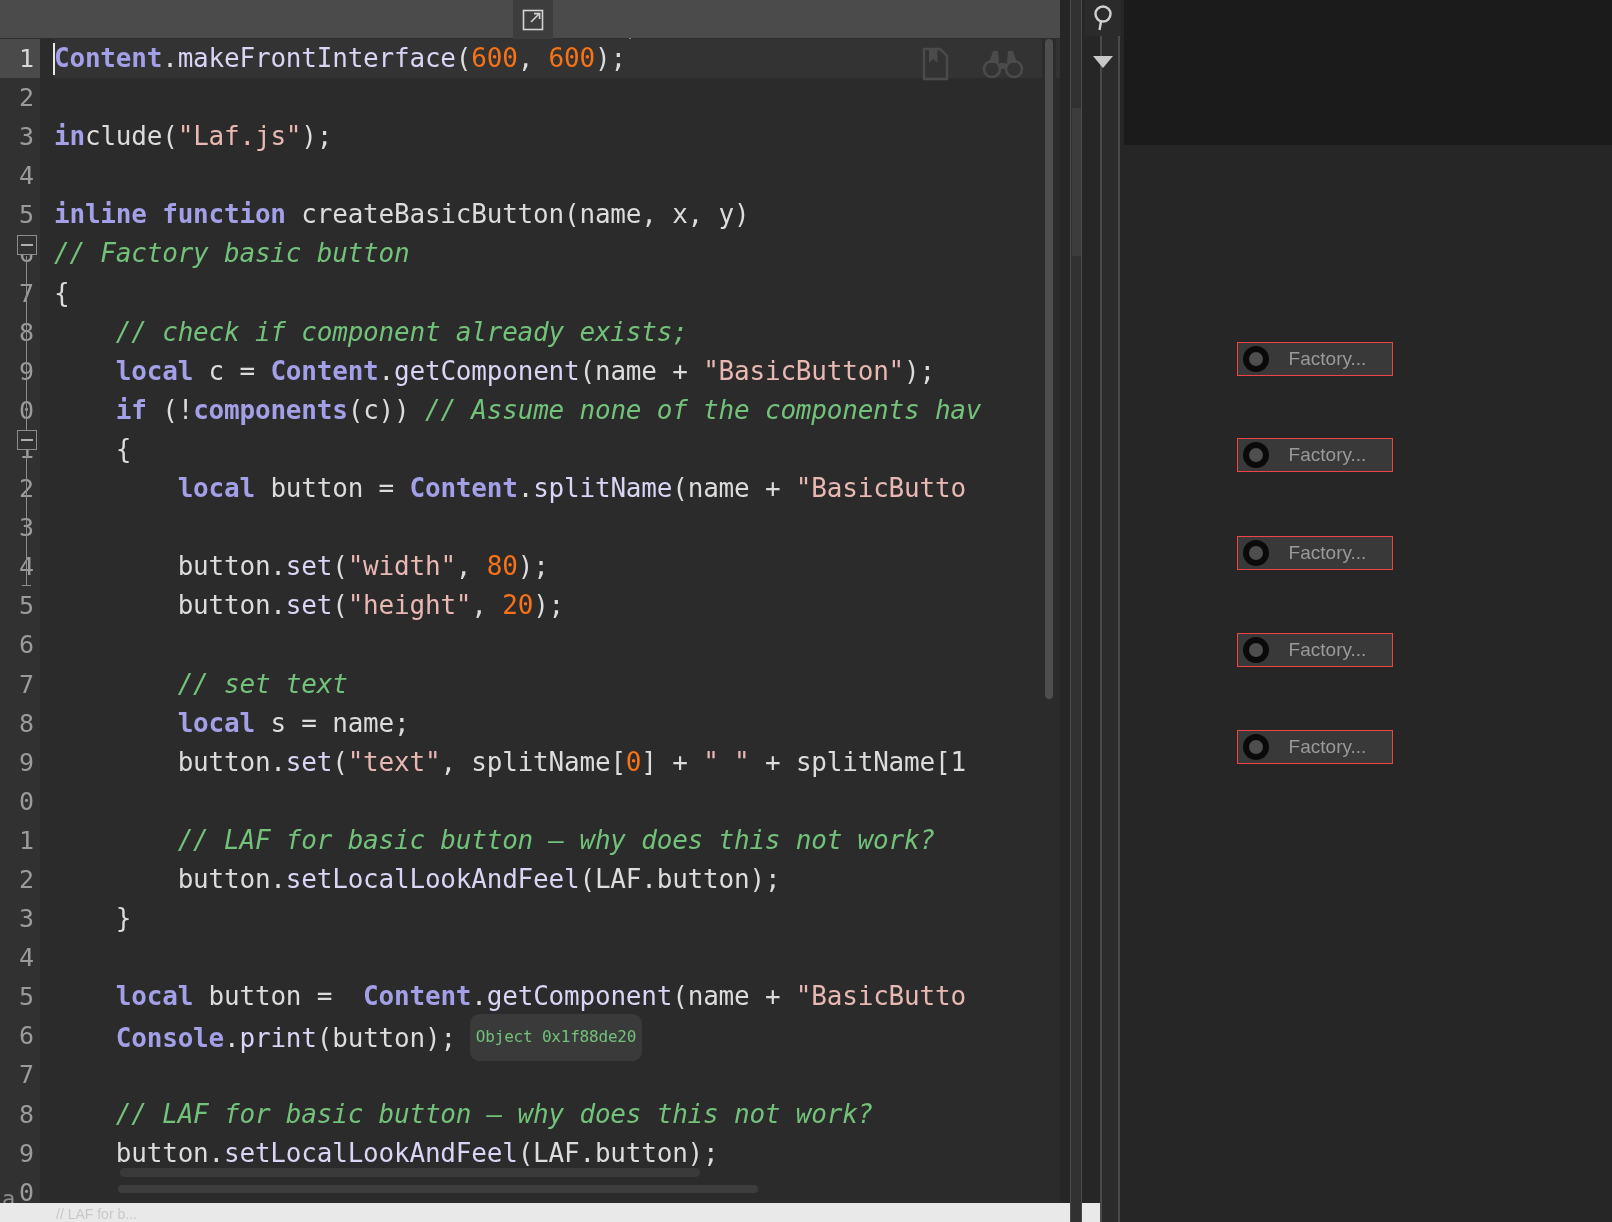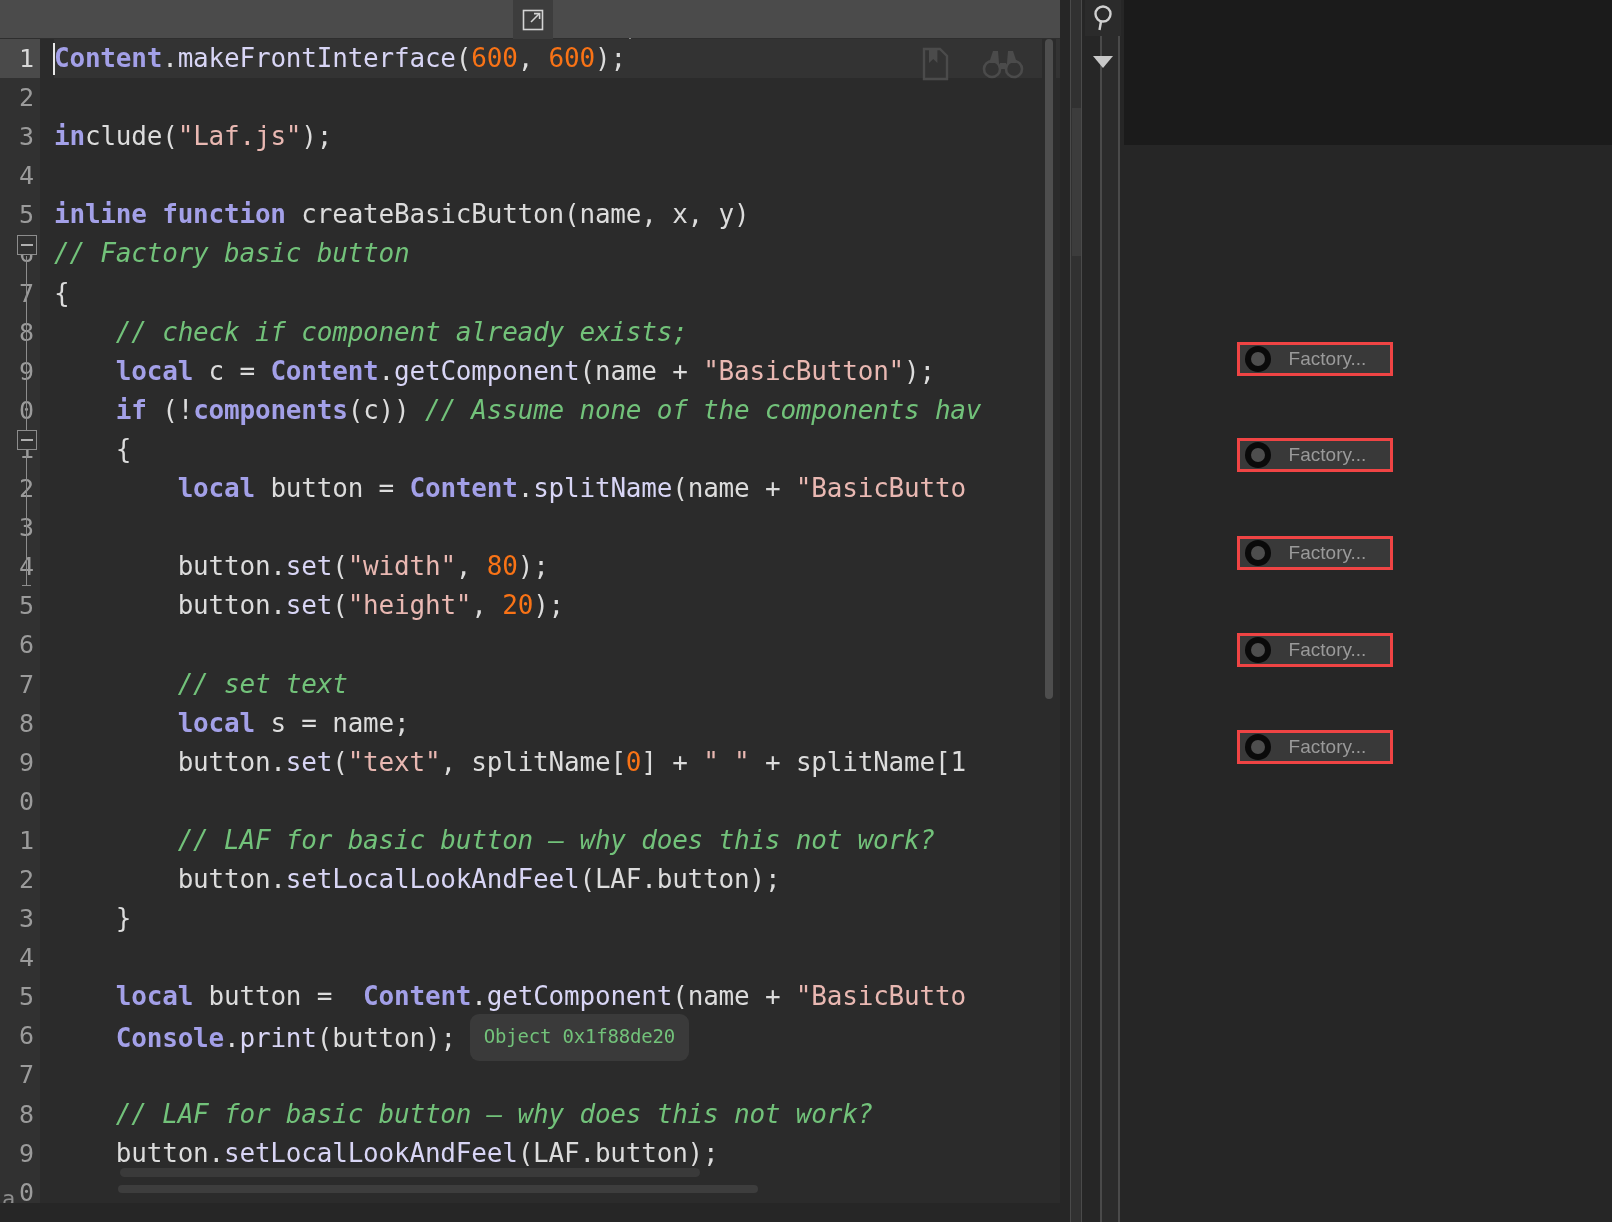--- a/index.html
+++ b/index.html
@@ -111,22 +111,22 @@
   .num  { color: #f97316; }
   .cmt  { color: #72c27a; font-style: italic; }
   .pl   { color: #dcdcdc; }
   .caret {
     position: absolute; left: 13px; top: 4px; width: 2px; height: 32px;
     background: #e8e8e8;
   }
   .inline-hint {
     display: inline-block; vertical-align: middle;
     background: #3a3a3a; border-radius: 9px;
-    color: #72c27a; font-size: 19px; font-family: "DejaVu Sans Mono", monospace;
-    padding: 3px 14px 5px; margin-left: 14px;
+    color: #72c27a; font-size: 16px; font-family: "DejaVu Sans Mono", monospace;
+    padding: 3px 6px 5px; margin-left: 14px;
     position: relative; top: -2px;
   }
 
   
   #v-scroll-track {
     position: absolute; left: 1042px; top: 39px; width: 14px; height: 1164px;
     background: #2b2b2b;
   }
   #v-scroll-thumb {
     position: absolute; left: 3px; top: 0px; width: 8px; height: 660px;
@@ -195,21 +195,21 @@
   #preview-pane {
     position: absolute; left: 1124px; top: 0; width: 488px; height: 1222px;
     background: #262626;
   }
   #preview-dark-top {
     position: absolute; left: 0; top: 0; width: 488px; height: 145px;
     background: #1b1b1b;
   }
   .factory-btn {
     position: absolute; left: 113px; width: 156px; height: 34px;
-    background: #393939; border: 3px solid #ef4444;
+    background: #393939; border: 1px solid #ef4444;
     display: flex; align-items: center;
   }
   .factory-btn .led {
     width: 26px; height: 26px; border-radius: 50%;
     background: #0a0a0a; margin-left: 5px;
     display: flex; align-items: center; justify-content: center;
     flex: 0 0 26px;
   }
   .factory-btn .led i {
     width: 14px; height: 14px; border-radius: 50%; background: #4e4e4e;
@@ -347,20 +347,23 @@
       <div id="v-scroll-thumb"></div>
     </div>
     <div id="h-scroll-thumb2"></div>
     <div id="h-scroll-track">
       <div id="h-scroll-thumb"></div>
     </div>
 
     <div id="bottom-left-letter">a</div>
   </div>
 
+  <div id="bottom-strip">
+    <div id="bottom-strip-text">// LAF for b...</div>
+  </div>
 
   <div id="mini-strip">
     <div id="mini-strip-thumb"></div>
   </div>
   <div id="tool-strip"></div>
 
   <div id="search-icon-box">
     <svg width="26" height="28" viewBox="0 0 26 28">
       <circle cx="13" cy="10" r="7.5" fill="none" stroke="#d0d0d0" stroke-width="2.4"></circle>
       <path d="M11 17.5 L9.5 26" stroke="#d0d0d0" stroke-width="2.4" fill="none"></path>

